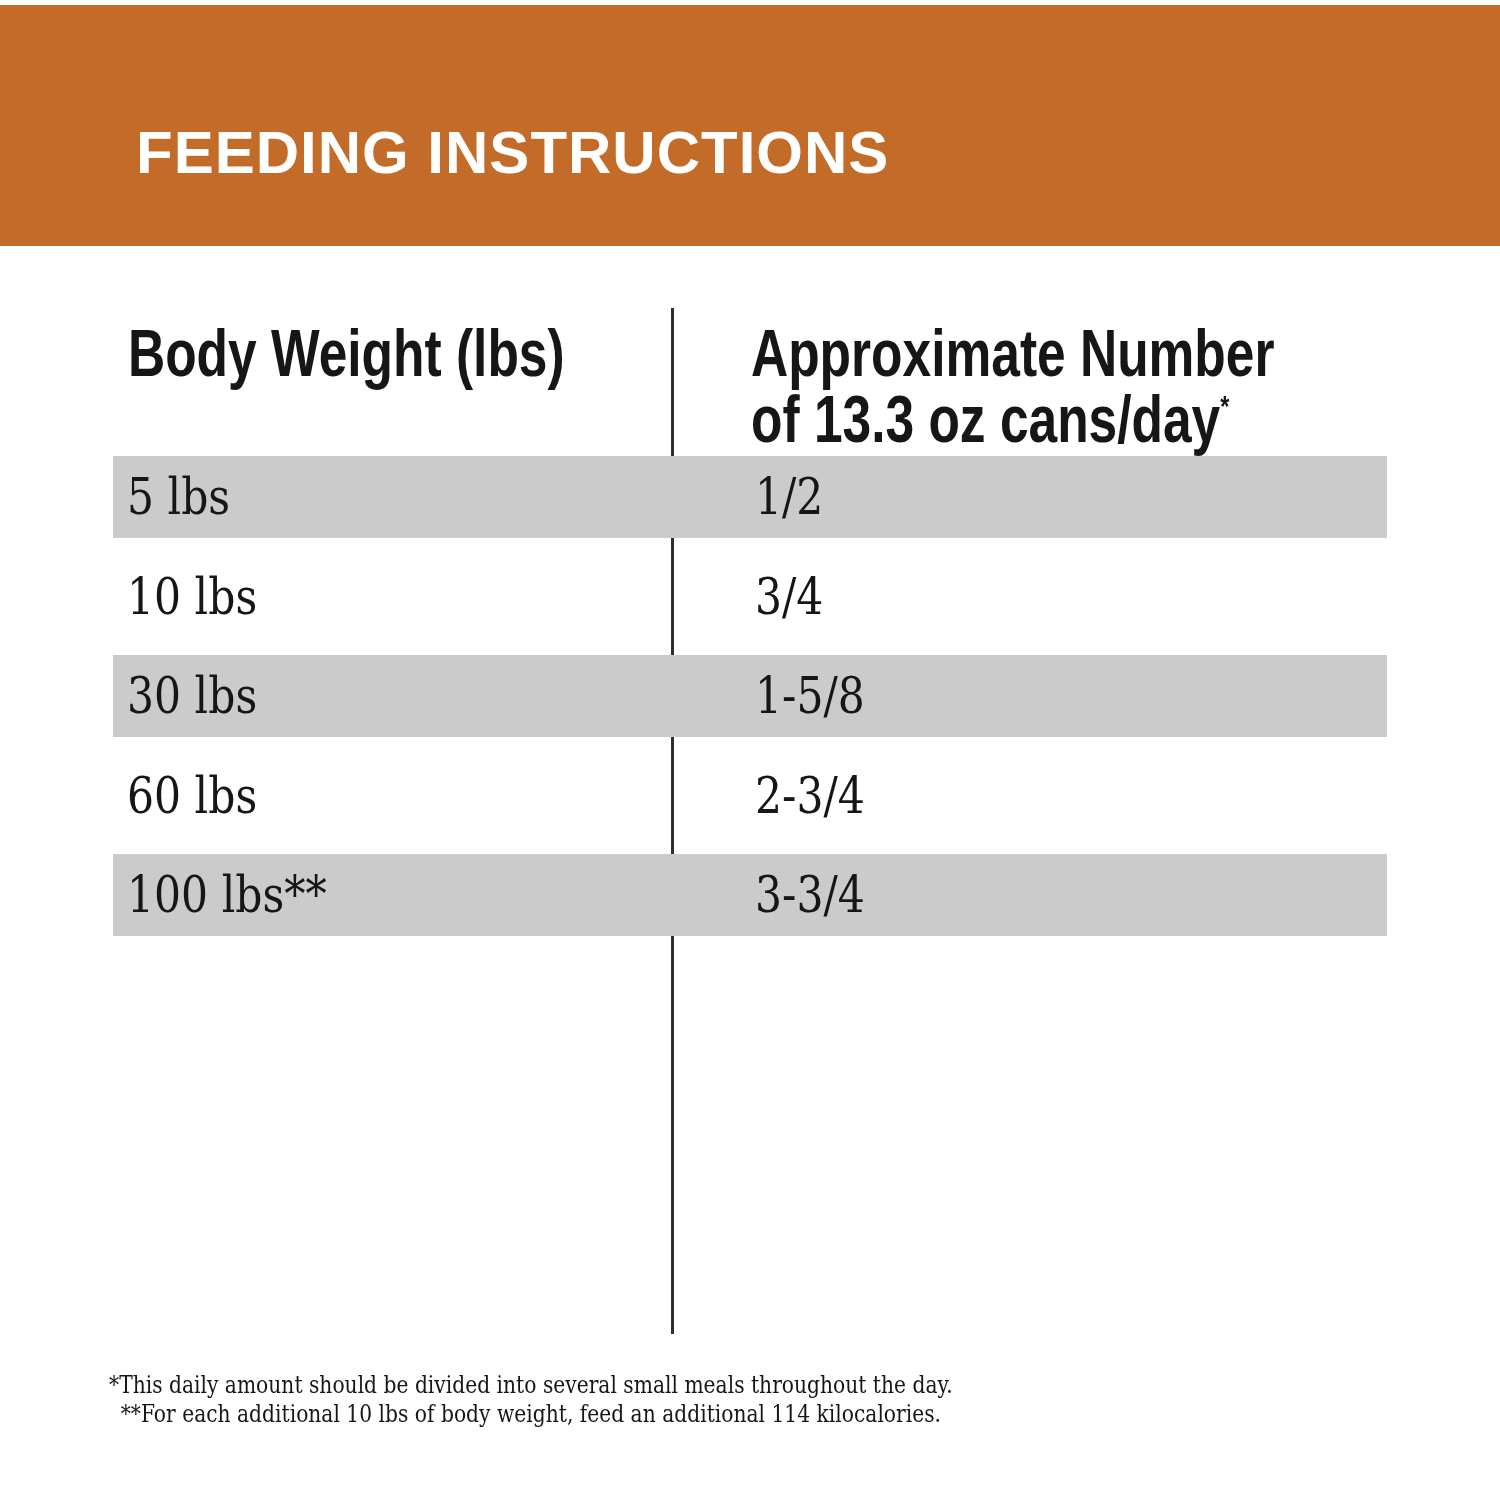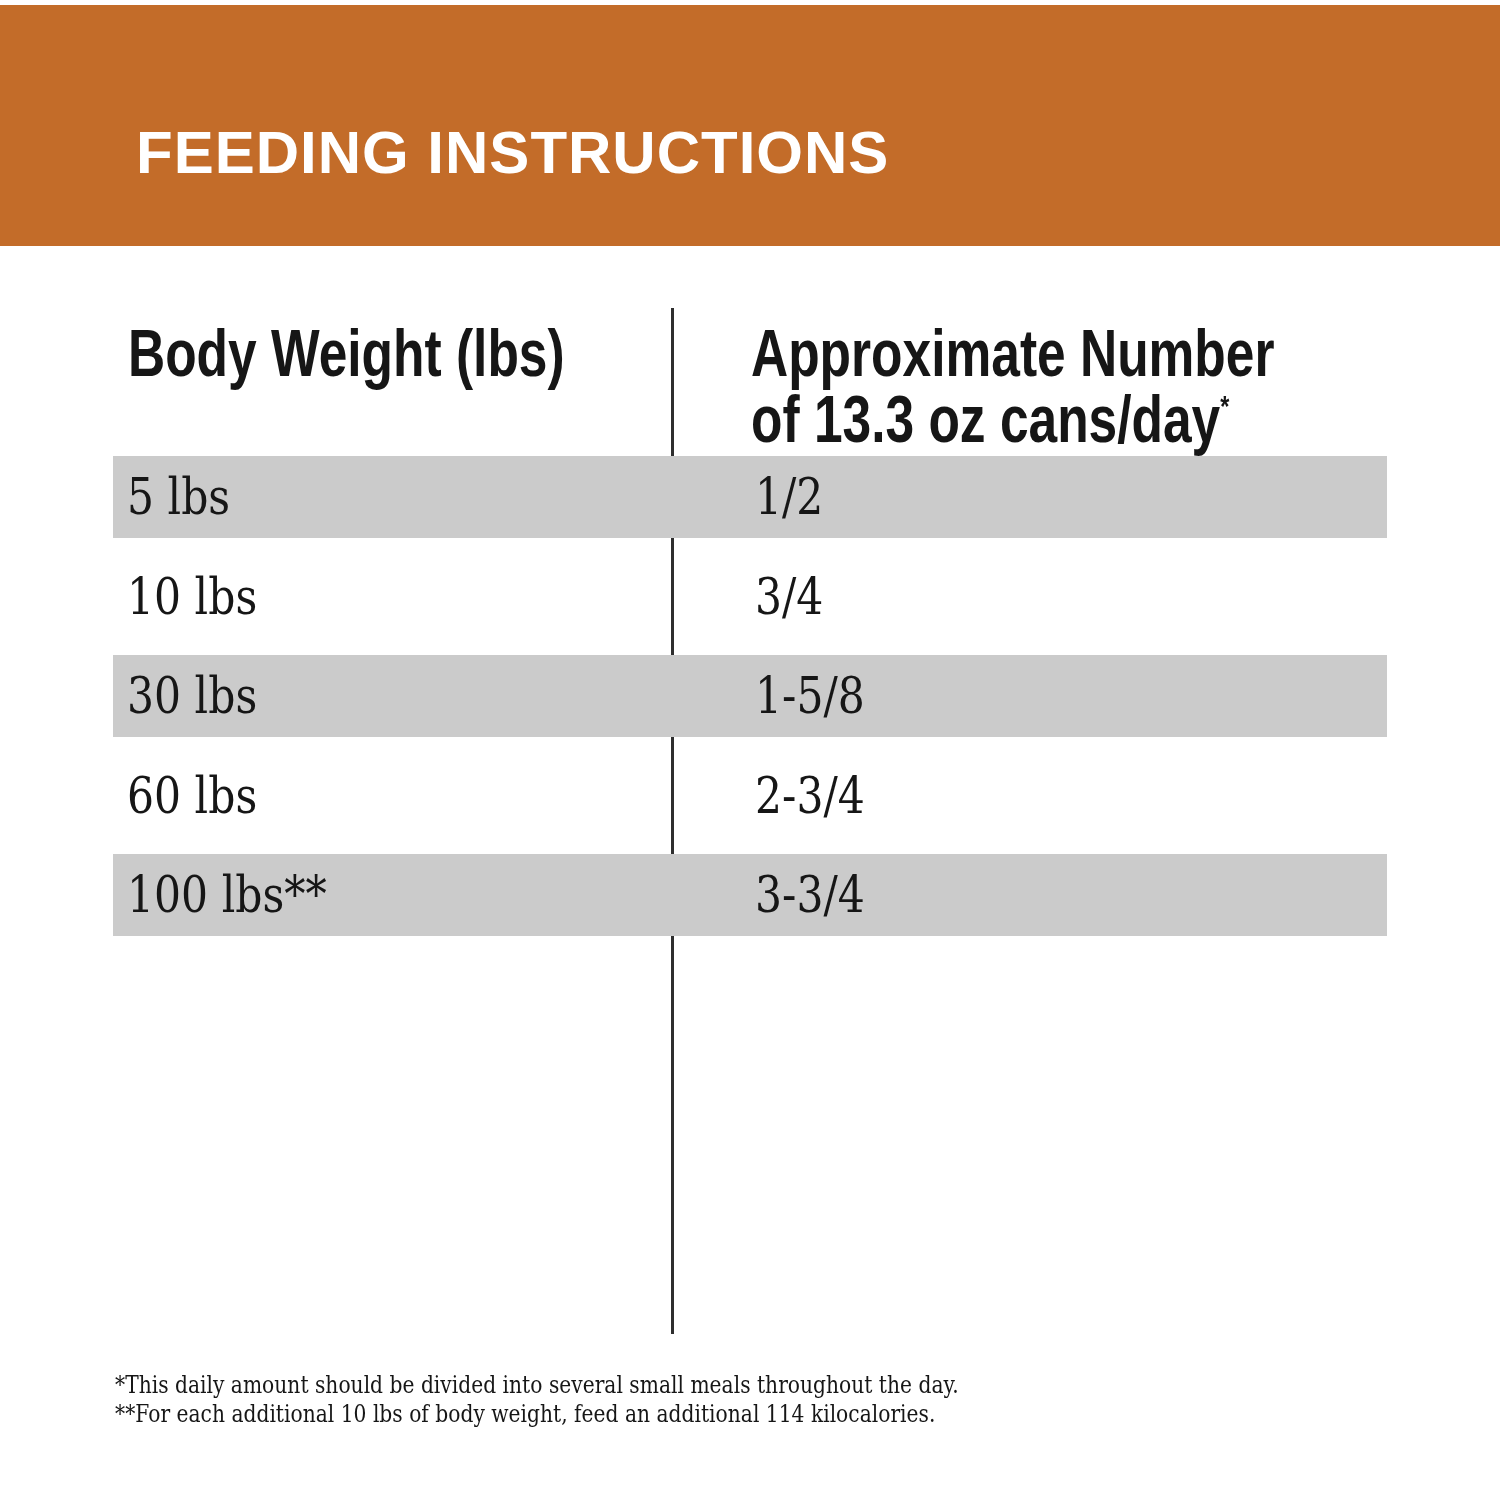--- a/index.html
+++ b/index.html
@@ -59,21 +59,21 @@
   .cell-weight{left:14px;}
   .cell-cans{left:642px;}
 
   
   .divider{
     position:absolute;left:671px;top:308px;width:3px;height:1026px;
     background:var(--line,#2E2E2E);
   }
 
   
-  .footnotes{position:absolute;left:115px;top:1370px;}
+  .footnotes{position:absolute;left:109px;top:1370px;text-align:center;}
   .footnotes p{
     margin:0;font-family:"DejaVu Serif",serif;
     font-size:25px;line-height:29px;color:var(--ink,#161616);
     transform:scaleX(0.81);transform-origin:left top;
     white-space:nowrap;
   }
 </style>
 </head>
 <body style="--accent: #C36C29; --stripe: #CBCBCB; --ink: #161616; --line: #2E2E2E; --title: #FFFFFF; --bg: #FFFFFF;">
 

